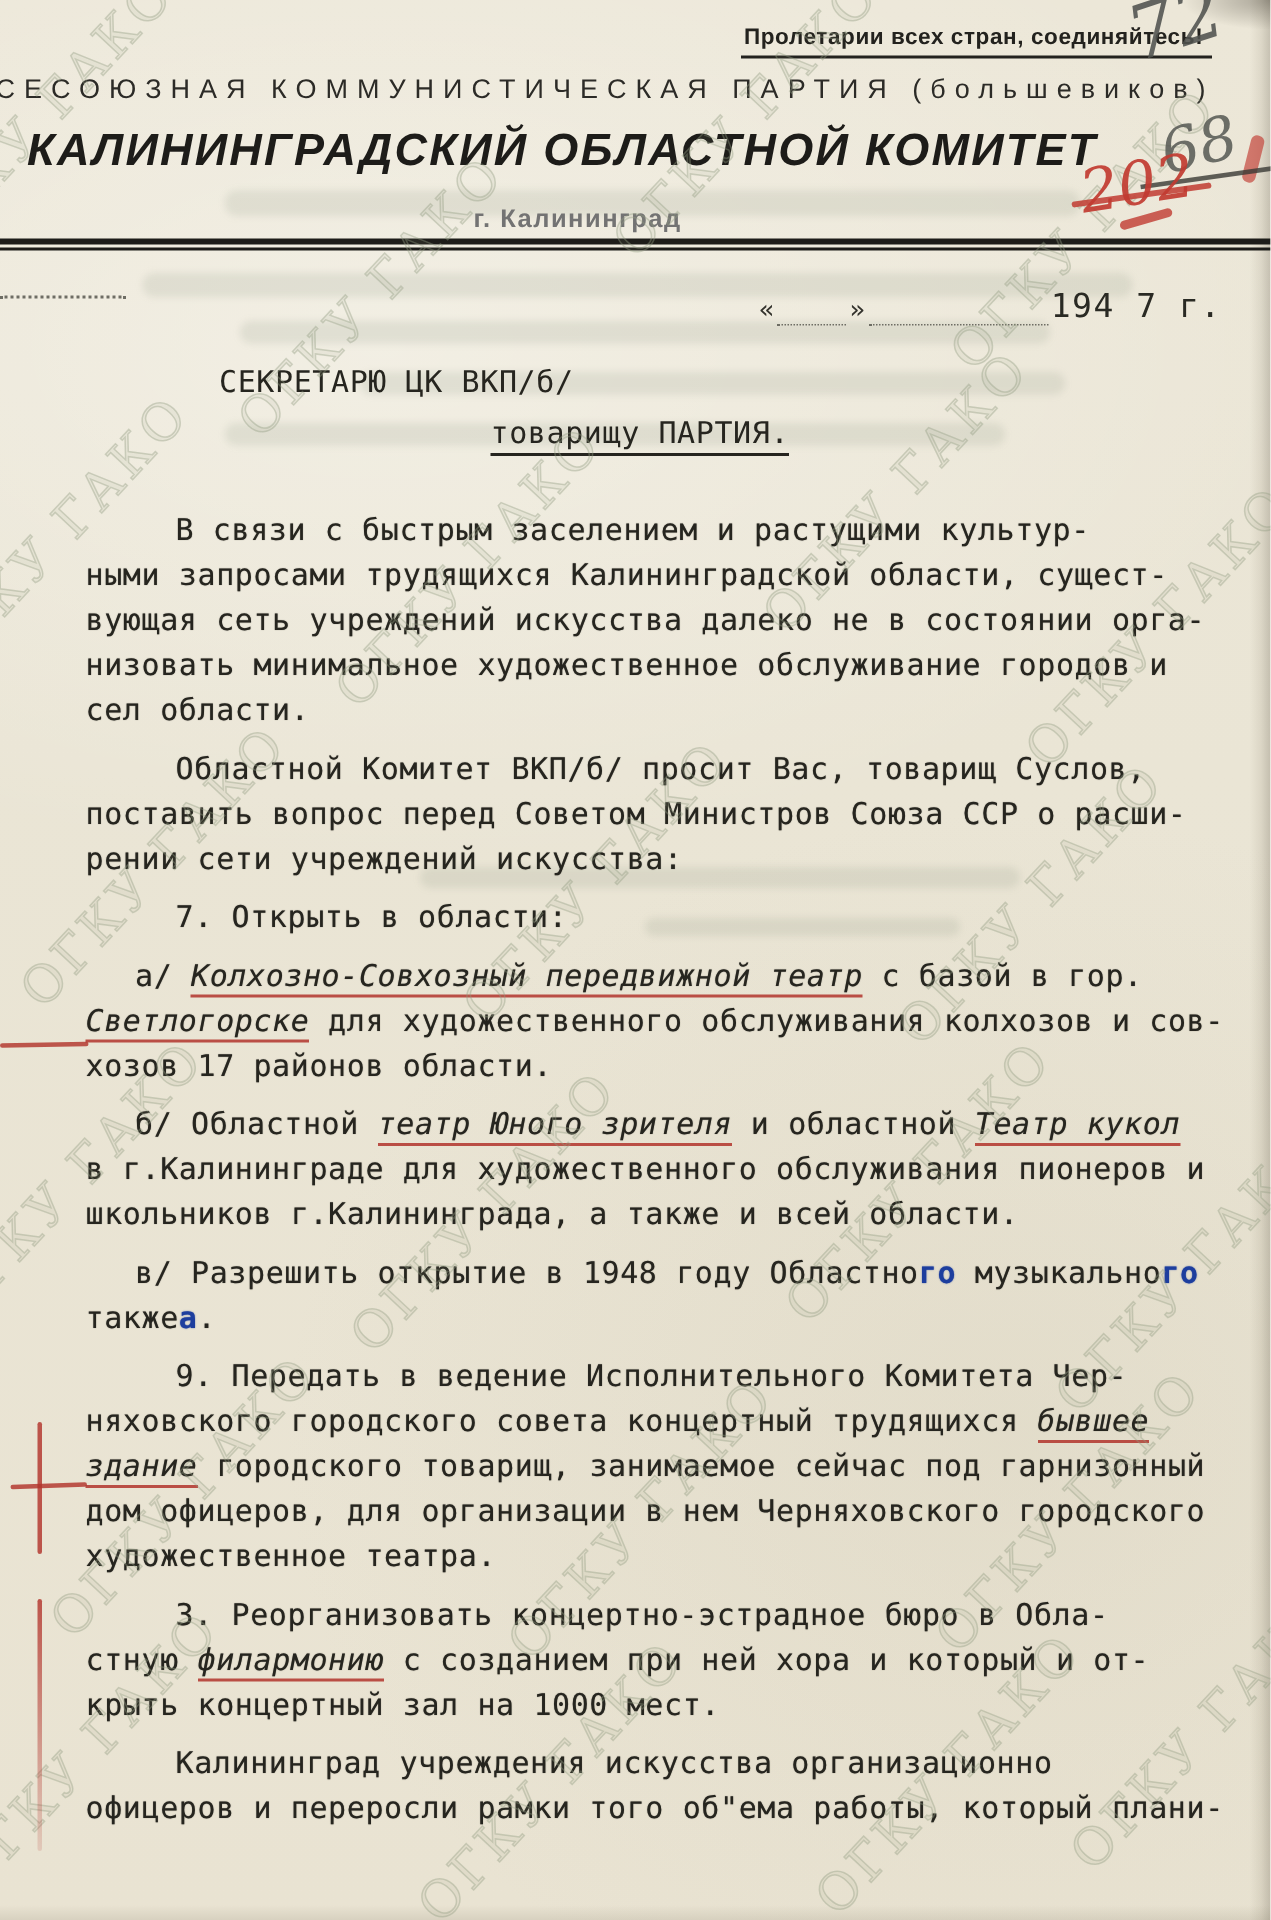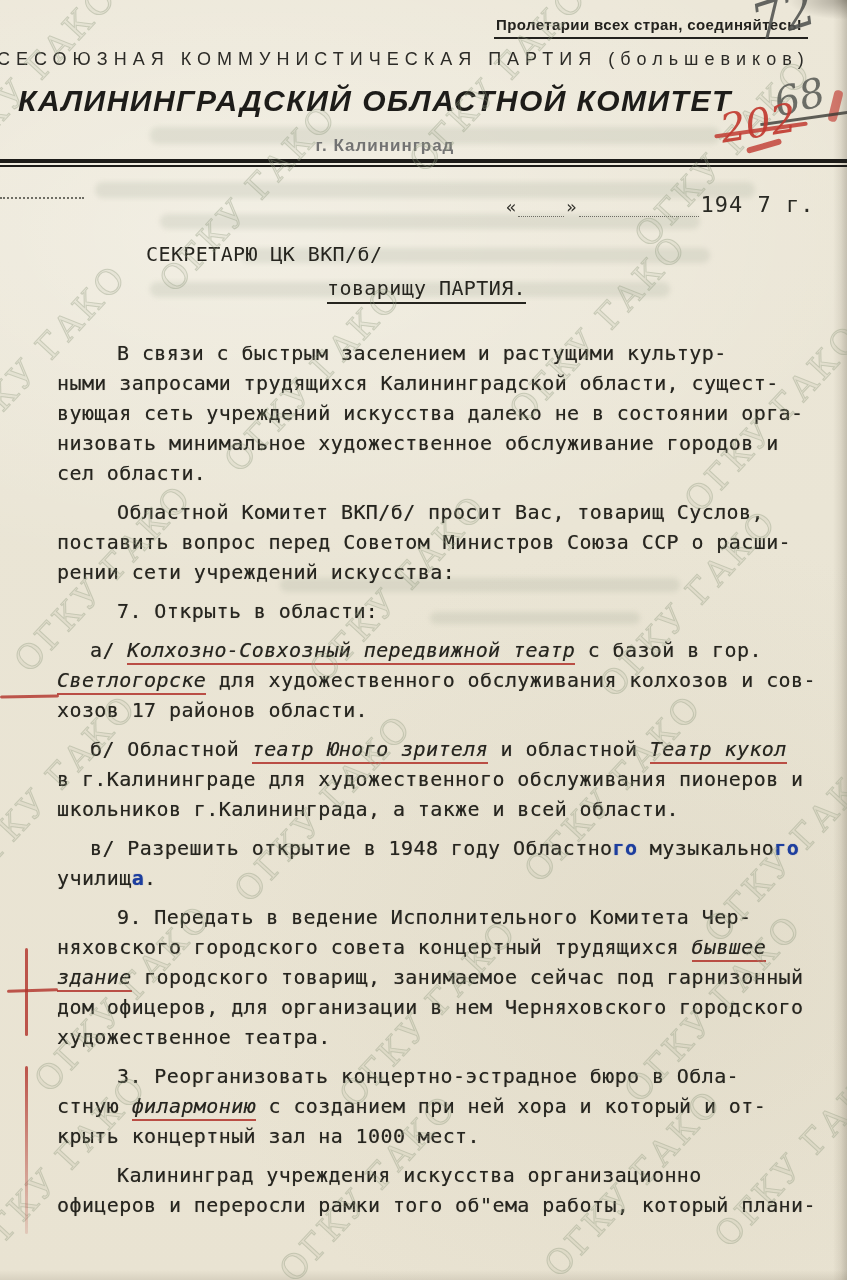--- a/index.html
+++ b/index.html
@@ -158,21 +158,21 @@
       <div class="tline"><span class="ul-red">Светлогорске</span><span> для художественного обслуживания колхозов и сов-</span></div>
       <div class="tline"><span>хозов 17 районов области.</span></div>
     </div>
     <div class="para sm">
       <div class="tline first"><span>б/ Областной </span><span class="ul-red">театр Юного зрителя</span><span> и областной </span><span class="ul-red">Театр кукол</span></div>
       <div class="tline"><span>в г.Калининграде для художественного обслуживания пионеров и</span></div>
       <div class="tline"><span>школьников г.Калининграда, а также и всей области.</span></div>
     </div>
     <div class="para sm">
       <div class="tline first"><span>в/ Разрешить открытие в 1948 году Областно</span><span class="ink-blue">го</span><span> музыкально</span><span class="ink-blue">го</span></div>
-      <div class="tline"><span>училищ</span><span class="ink-blue">а</span><span>.</span></div>
+      <div class="tline"><span>также</span><span class="ink-blue">а</span><span>.</span></div>
     </div>
     <div class="para lg">
       <div class="tline first"><span>9. Передать в ведение Исполнительного Комитета Чер-</span></div>
       <div class="tline"><span>няховского городского совета концертный трудящихся </span><span class="ul-red">бывшее</span></div>
       <div class="tline"><span class="ul-red">здание</span><span> городского товарищ, занимаемое сейчас под гарнизонный</span></div>
       <div class="tline"><span>дом офицеров, для организации в нем Черняховского городского</span></div>
       <div class="tline"><span>художественное театра.</span></div>
     </div>
     <div class="para lg">
       <div class="tline first"><span>3. Реорганизовать концертно-эстрадное бюро в Обла-</span></div>

